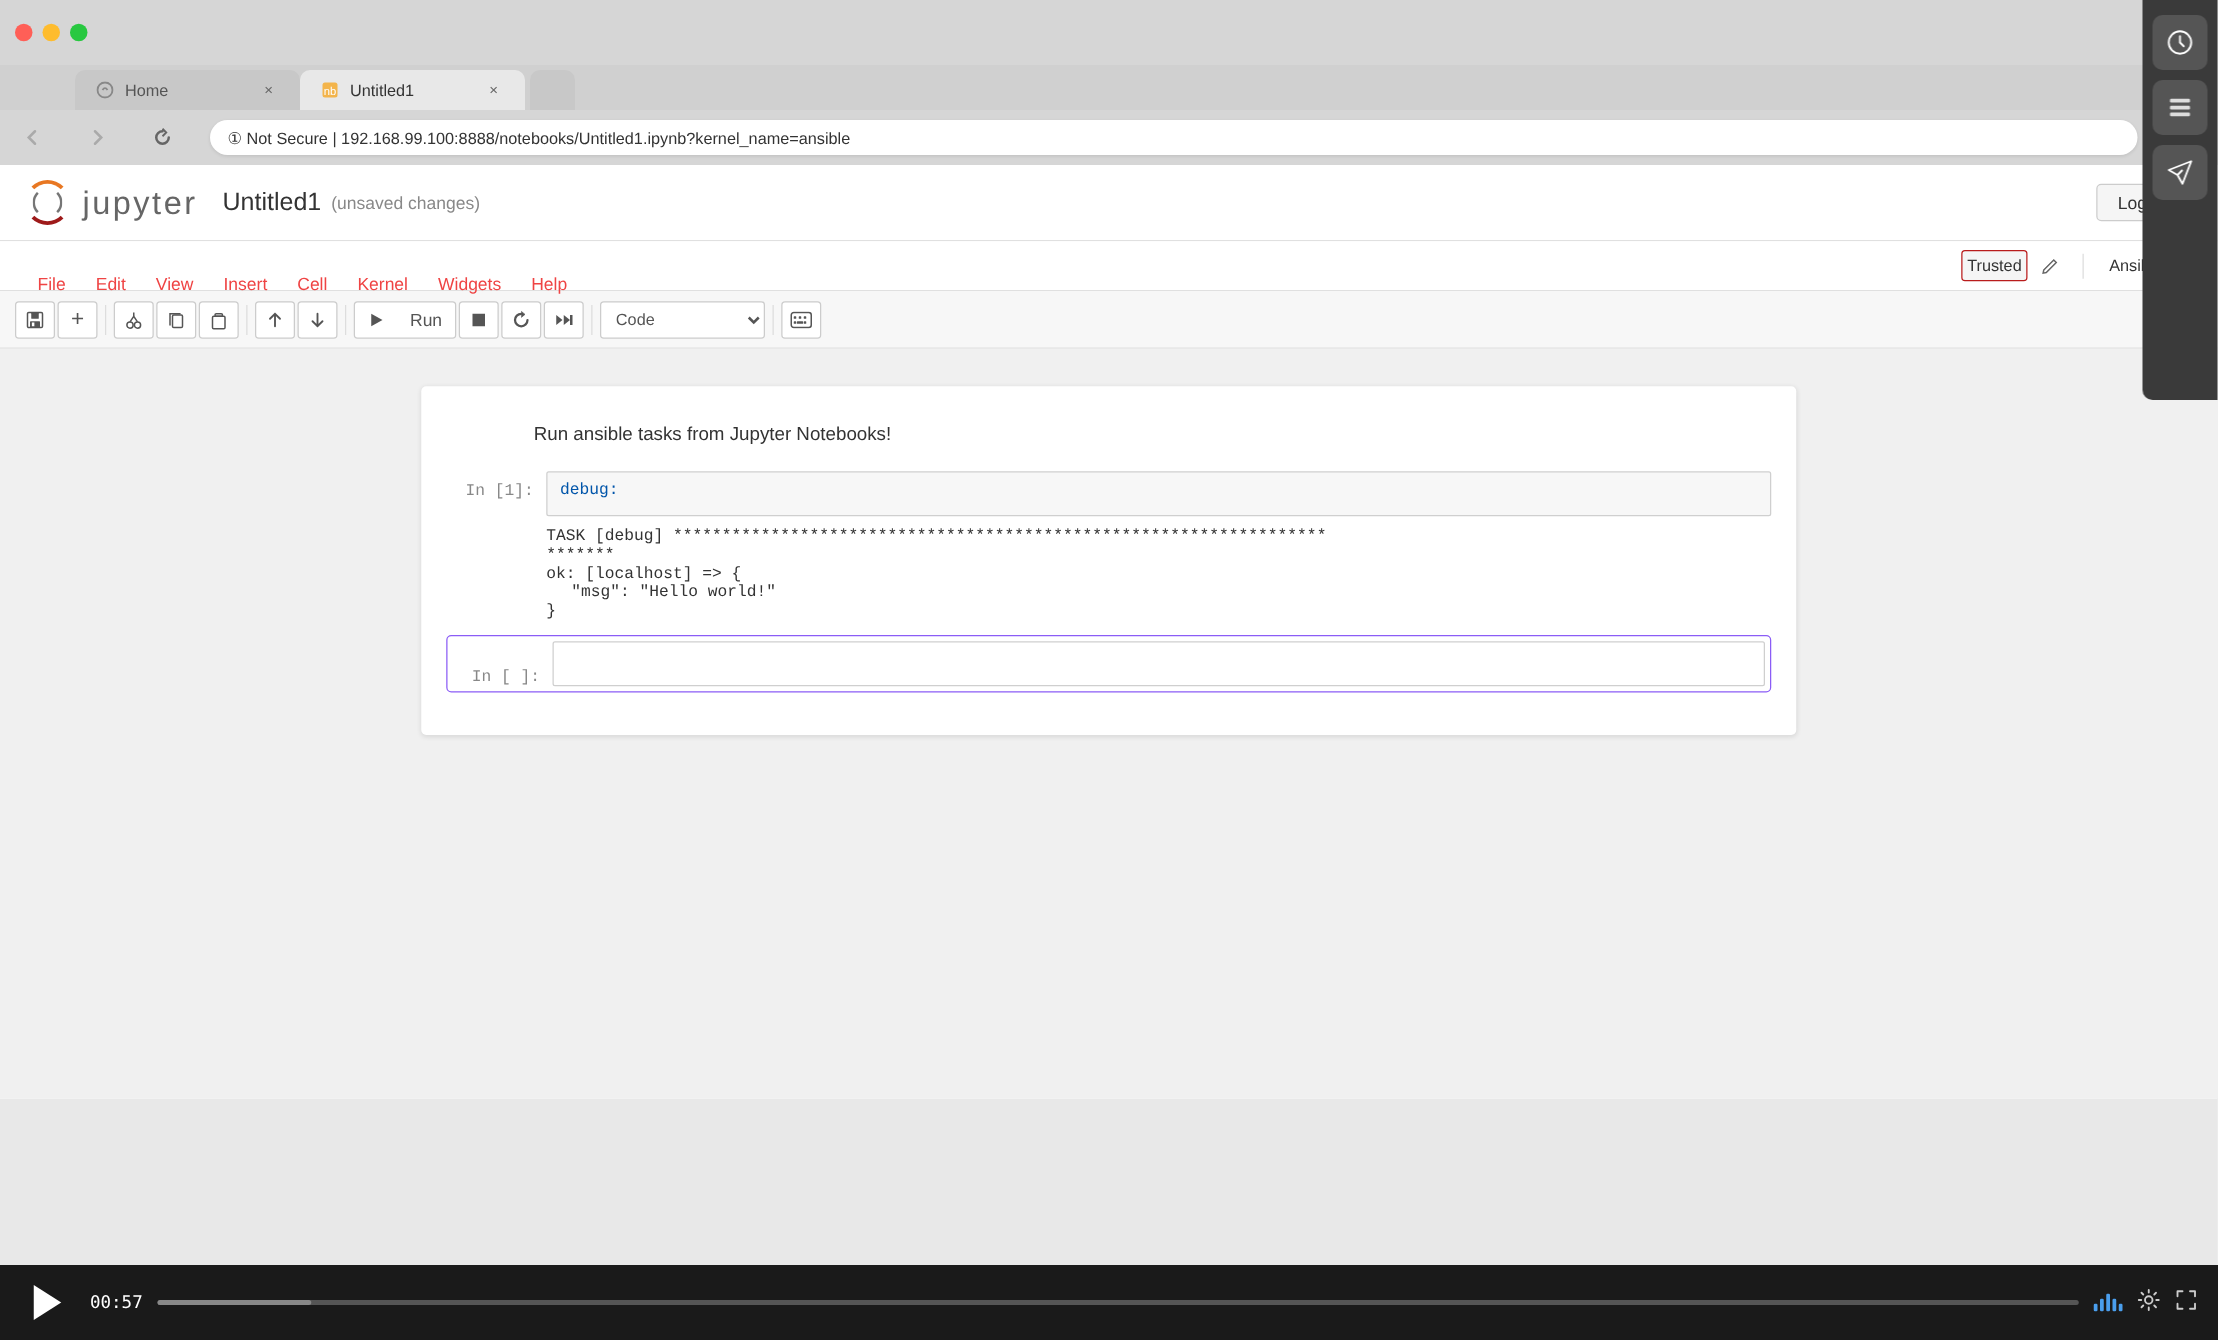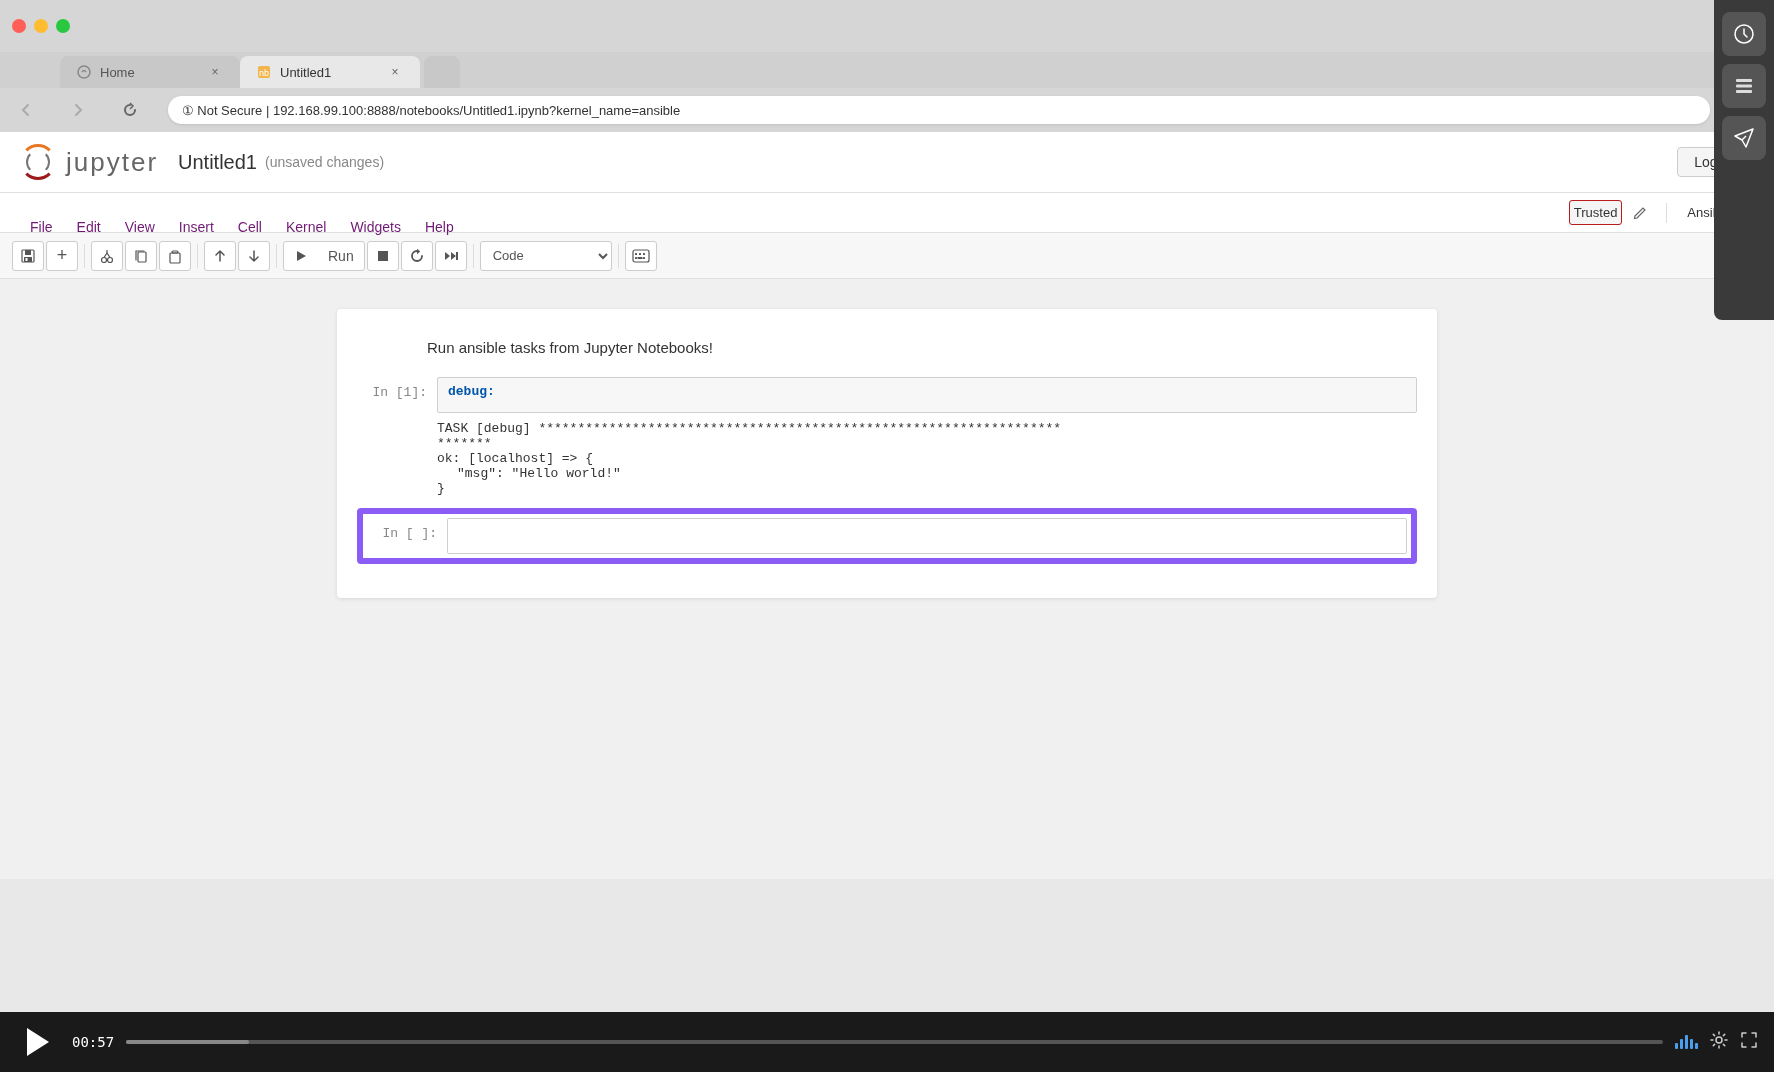--- a/index.html
+++ b/index.html
@@ -38,21 +38,21 @@
     .jupyter-header { background: #fff; border-bottom: 1px solid #e0e0e0; padding: 12px 20px; display: flex; align-items: center; justify-content: space-between; }
     .jupyter-logo { display: flex; align-items: center; gap: 10px; }
     .jupyter-title { font-size: 24px; font-weight: 300; color: #4e4e4e; letter-spacing: 1px; }
     .notebook-title-area { display: flex; align-items: center; gap: 8px; flex: 1; margin-left: 20px; }
     .notebook-name { font-size: 20px; color: #333; font-weight: 400; }
     .unsaved-label { font-size: 14px; color: #888; }
     .logout-btn { padding: 6px 16px; border: 1px solid #ccc; border-radius: 4px; background: #f5f5f5; font-size: 14px; cursor: pointer; color: #333; }
 
     
     .menu-bar { background: #fff; border-bottom: 1px solid #e0e0e0; display: flex; align-items: center; padding: 0 20px; height: 40px; gap: 4px; }
-    .menu-item { padding: 4px 10px; font-size: 14px; color: #701a75; cursor: pointer; border-radius: 3px; margin-top: 28px; }
+    .menu-item { padding: 4px 10px; font-size: 14px; color: #ef4444; cursor: pointer; border-radius: 3px; margin-top: 28px; }
     .menu-separator { flex: 1; }
     .trusted-btn { padding: 4px 4px; border: 1px solid #b91c1c; border-radius: 3px; background: #f5f5f5; font-size: 13px; cursor: pointer; color: #333; }
     .pencil-btn { width: 28px; height: 28px; display: flex; align-items: center; justify-content: center; cursor: pointer; color: #666; border-radius: 3px; }
     .kernel-name { font-size: 13px; color: #333; display: flex; align-items: center; gap: 6px; padding: 0 8px; }
     .kernel-indicator { width: 10px; height: 10px; border-radius: 50%; border: 2px solid #888; background: transparent; }
 
     
     .toolbar { background: #f7f7f7; border-bottom: 1px solid #e0e0e0; display: flex; align-items: center; padding: 4px 12px; gap: 2px; height: 46px; }
     .toolbar-btn { width: 32px; height: 30px; display: flex; align-items: center; justify-content: center; border: 1px solid #ccc; background: #fff; border-radius: 3px; cursor: pointer; font-size: 14px; color: #555; }
     .toolbar-separator { width: 1px; height: 24px; background: #ddd; margin: 0 4px; }
@@ -61,21 +61,21 @@
     .keyboard-btn { width: 32px; height: 30px; display: flex; align-items: center; justify-content: center; border: 1px solid #ccc; background: #fff; border-radius: 3px; cursor: pointer; font-size: 14px; color: #555; }
 
     
     .notebook-area { background: #f0f0f0; padding: 30px 20px; flex: 1; min-height: 600px; }
     .notebook-container { max-width: 1100px; margin: 0 auto; background: #fff; border-radius: 4px; box-shadow: 0 1px 4px rgba(0,0,0,0.1); padding: 30px 20px; }
 
     
     .cell { display: flex; margin-bottom: 4px; position: relative; }
     .cell-label { color: #999; font-size: 13px; font-family: 'Courier New', monospace; width: 70px; min-width: 70px; padding-top: 8px; text-align: right; padding-right: 10px; }
     .cell-content { flex: 1; }
-    .code-cell { border: 1px solid #cfcfcf; border-radius: 2px; background: #f7f7f7; padding: 6px 10px; font-family: 'Courier New', Courier, monospace; font-size: 13px; min-height: 36px; font-weight: bold; }
+    .code-cell { border: 1px solid #cfcfcf; border-radius: 2px; background: #f7f7f7; padding: 6px 10px; font-family: 'Courier New', Courier, monospace; font-size: 13px; min-height: 36px; }
     .cell-output { padding: 8px 10px 4px 0; font-family: 'Courier New', Courier, monospace; font-size: 13px; color: #333; }
     .empty-cell { border: 1px solid #cfcfcf; border-radius: 2px; background: #fff; padding: 6px 10px; font-family: 'Courier New', Courier, monospace; font-size: 13px; min-height: 36px; }
 
     
     .video-controls { position: fixed; bottom: 0; left: 0; width: 100%; height: 60px; background: #1a1a1a; display: flex; align-items: center; padding: 0 16px; gap: 12px; z-index: 200; }
     .play-btn { width: 44px; height: 44px; background: transparent; border: none; cursor: pointer; display: flex; align-items: center; justify-content: center; }
     .play-icon { width: 0; height: 0; border-top: 14px solid transparent; border-bottom: 14px solid transparent; border-left: 22px solid white; }
     .time-display { color: white; font-size: 14px; font-family: monospace; white-space: nowrap; }
     .progress-bar-container { flex: 1; height: 4px; background: #555; border-radius: 2px; cursor: pointer; }
     .progress-bar-fill { height: 100%; width: 8%; background: #888; border-radius: 2px; }
@@ -344,21 +344,21 @@
             <div style="font-family:'Courier New',monospace; font-size:13px; color:#333; padding-left:20px;">
               <span>    "msg": "Hello world!"</span>
             </div>
             <div style="font-family:'Courier New',monospace; font-size:13px; color:#333;">
               <span>}</span>
             </div>
           </div>
         </div>
       </div>
 
-      <div class="cell" style="border:6px solid #8b5cf6; border-radius:4px; padding:4px; background:#fff; margin-top:8px;">
+      <div class="cell" style="border:1px solid #8b5cf6; border-radius:4px; padding:4px; background:#fff; margin-top:8px;align-items:flex-end;">
         <div class="cell-label" style="color:#888; font-family:'Courier New',monospace; font-size:13px; width:80px; min-width:80px; padding-top:8px; text-align:right; padding-right:10px;">In [ ]:</div>
         <div class="cell-content">
           <div class="empty-cell" style="background:#fff; border:1px solid #cfcfcf; min-height:36px; cursor:text;"></div>
         </div>
       </div>
 
     </div>
   </div>
 </div>
 

